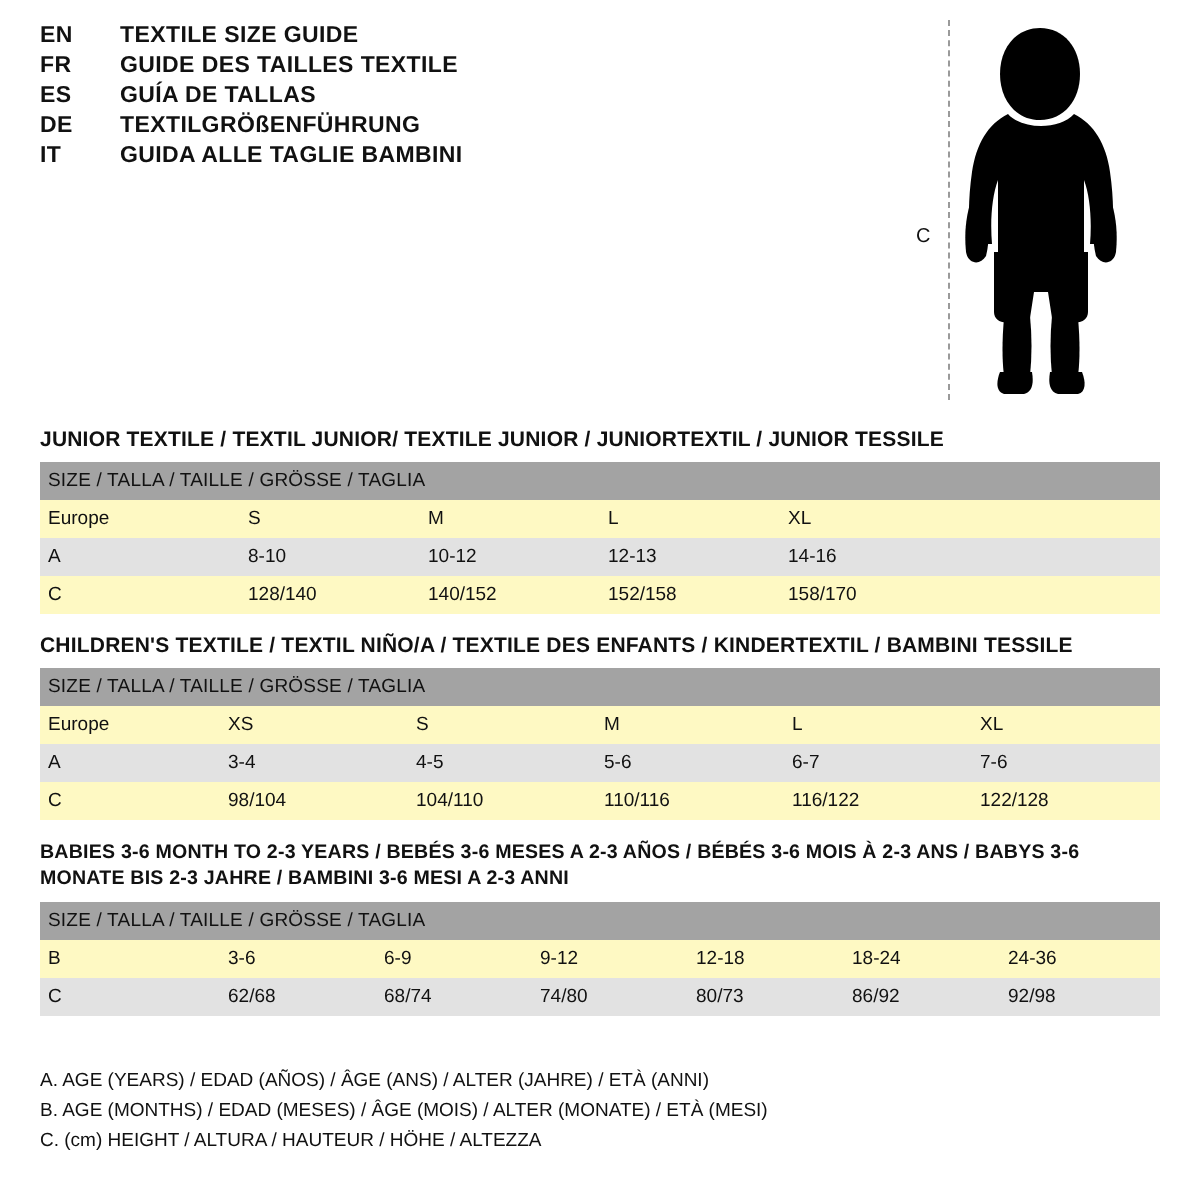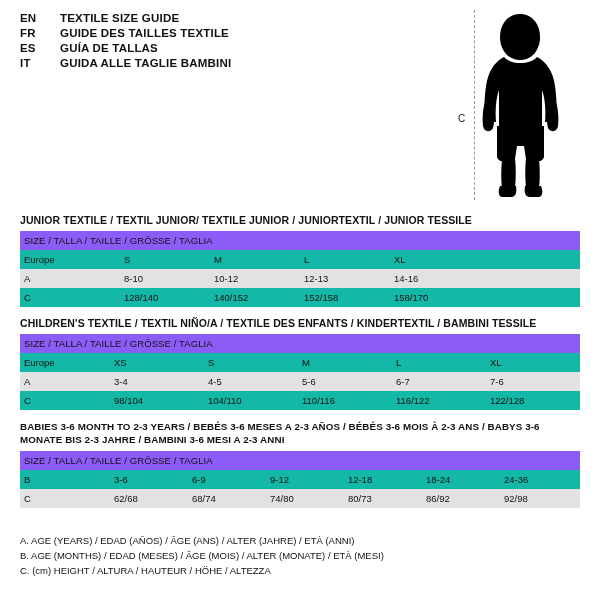--- a/index.html
+++ b/index.html
@@ -102,30 +102,30 @@
     table-layout: fixed;
   }
   table.sizes td {
     font-size: 9.5px;
     color: #111;
     padding: 2px 0 2px 4px;
     vertical-align: middle;
     height: 15px;
   }
   tr.band td {
-    background: #8b5cf6;
+    background: #a3a3a3;
     font-weight: normal;
     font-size: 9.5px;
     letter-spacing: 0.1px;
   }
   tr.shade td {
     background: #e2e2e2;
   }
   tr.plain td {
-    background: #14b8a6;
+    background: #fef9c3;
   }
 
   
   .legend {
     position: absolute;
     left: 20px;
     top: 533px;
     width: 560px;
   }
   .legend div {
@@ -145,20 +145,24 @@
       <span class="hdr-lang">EN</span>
       <span class="hdr-title">TEXTILE SIZE GUIDE</span>
     </div>
     <div class="hdr-row">
       <span class="hdr-lang">FR</span>
       <span class="hdr-title">GUIDE DES TAILLES TEXTILE</span>
     </div>
     <div class="hdr-row">
       <span class="hdr-lang">ES</span>
       <span class="hdr-title">GUÍA DE TALLAS</span>
+    </div>
+    <div class="hdr-row">
+      <span class="hdr-lang">DE</span>
+      <span class="hdr-title">TEXTILGRÖßENFÜHRUNG</span>
     </div>
     <div class="hdr-row">
       <span class="hdr-lang">IT</span>
       <span class="hdr-title">GUIDA ALLE TAGLIE BAMBINI</span>
     </div>
   </div>
 
   <div class="figure">
     <div class="fig-dash"></div>
     <div class="fig-c">C</div>

